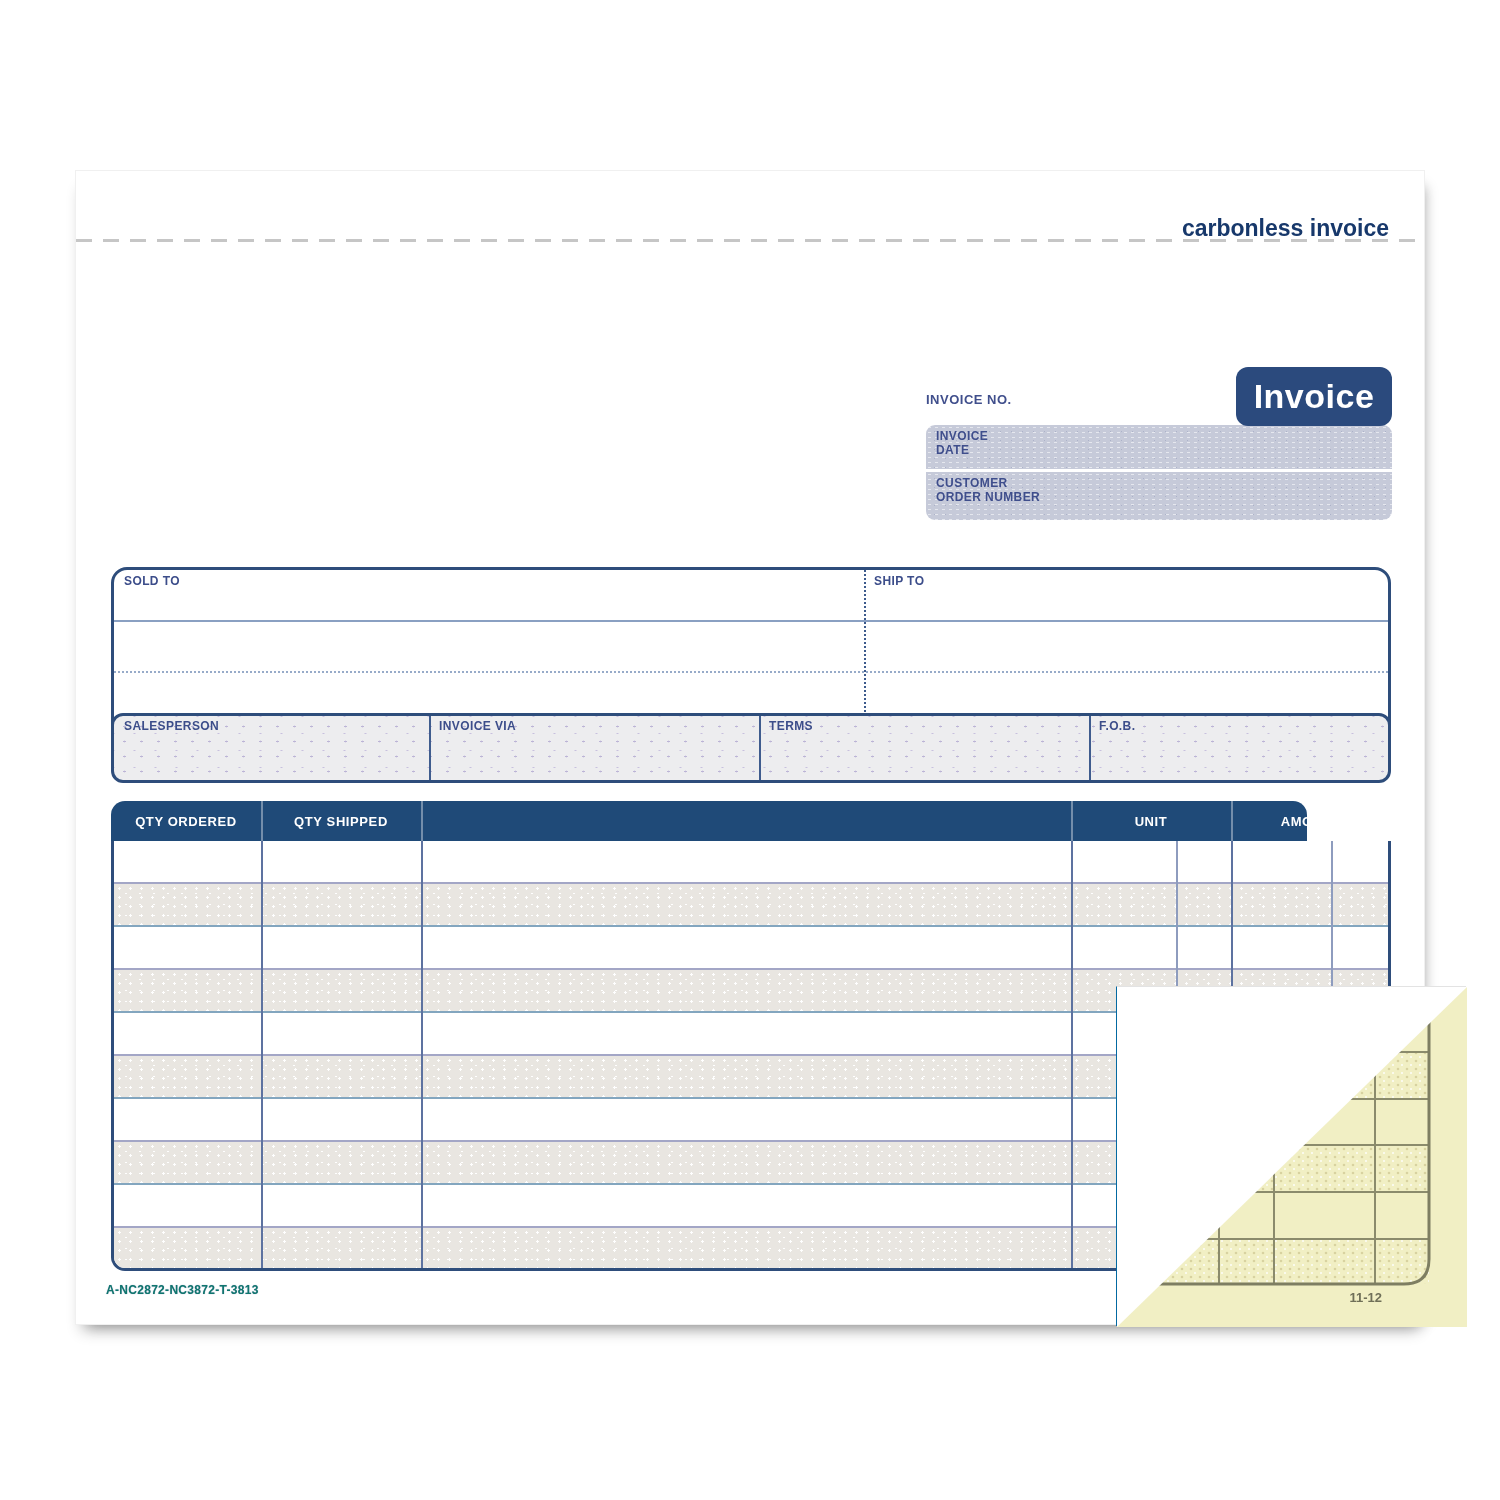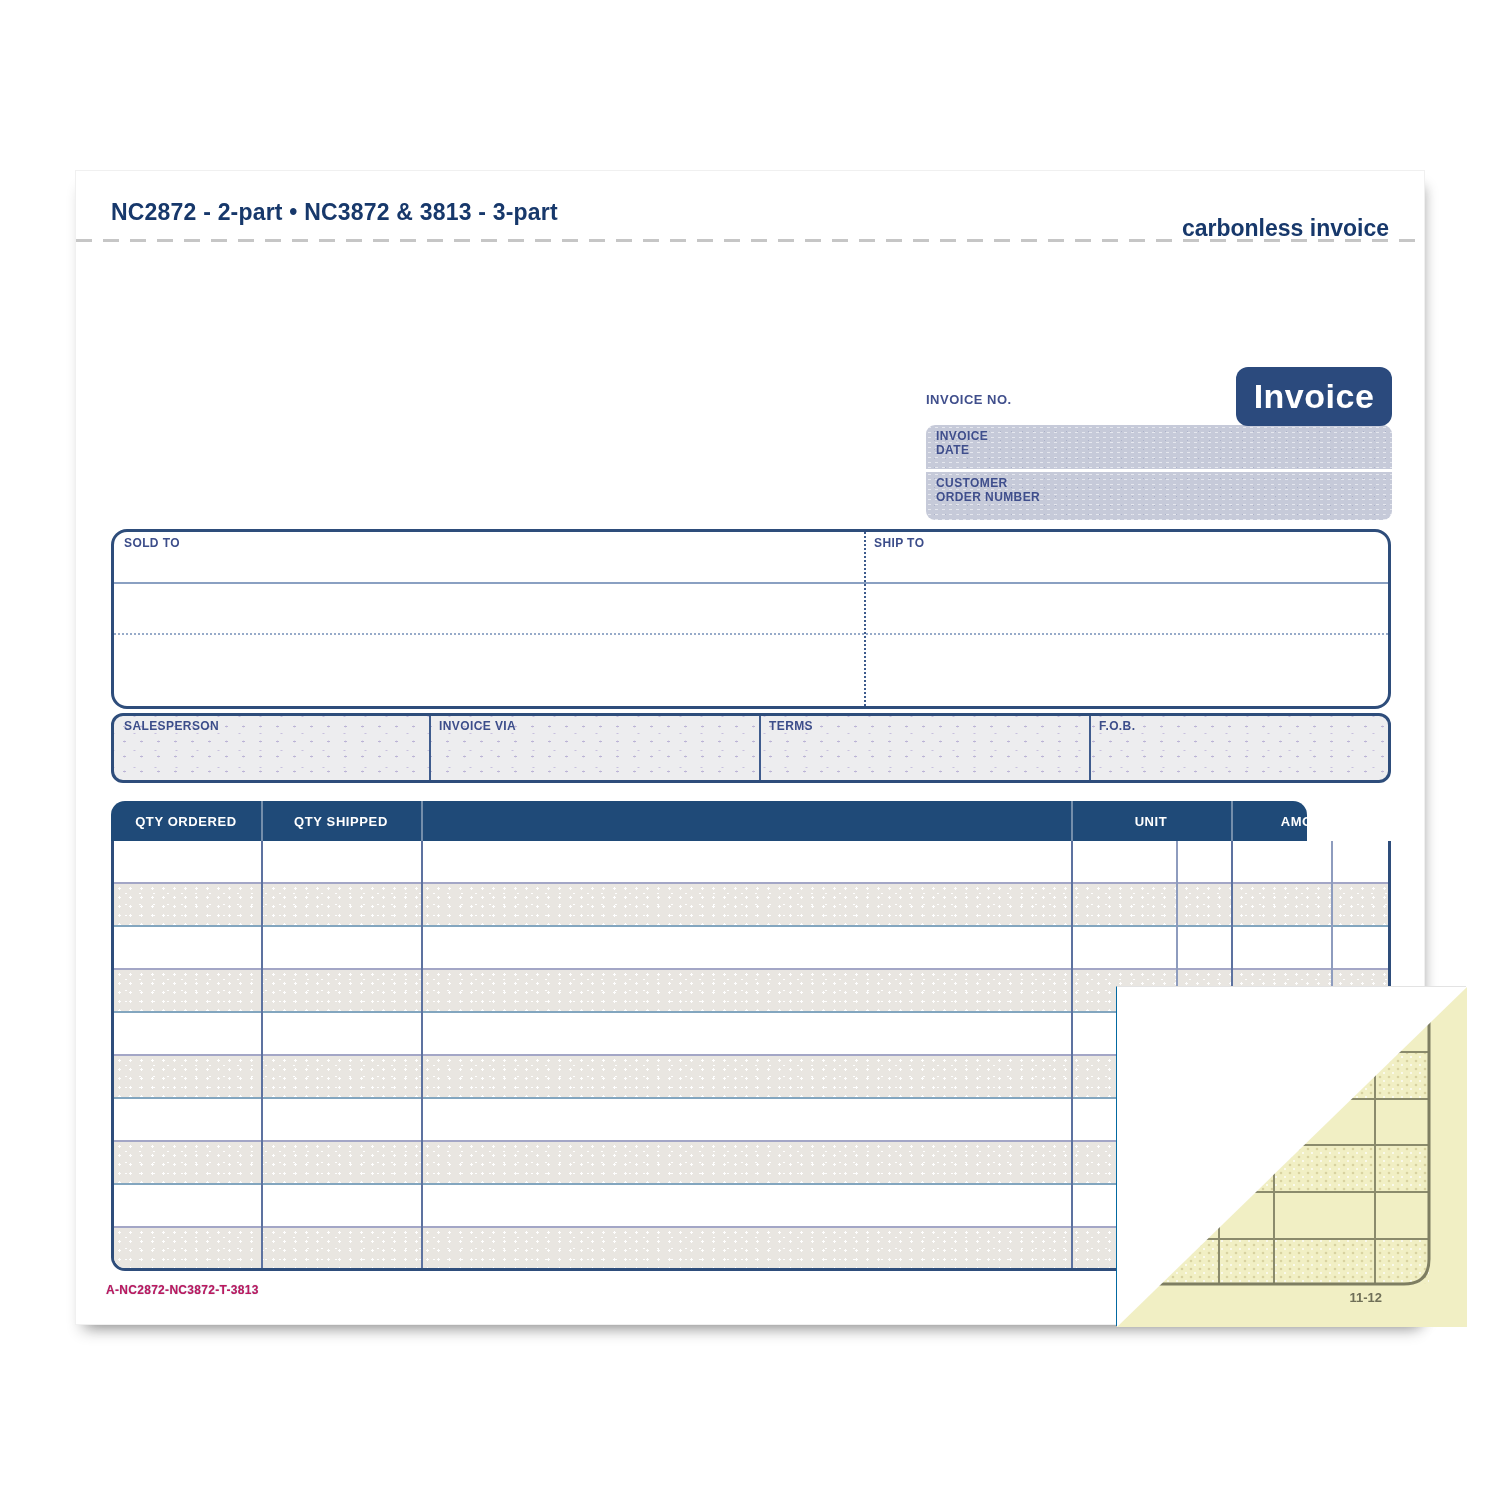--- a/index.html
+++ b/index.html
@@ -25,21 +25,21 @@
     letter-spacing:.5px;}
   .grayrow{position:absolute;left:850px;width:466px;background-color:#c6cad9;
     background-image:radial-gradient(rgba(255,255,255,.55) 1px,transparent 1.2px),
                      radial-gradient(rgba(96,106,150,.25) .9px,transparent 1px);
     background-size:7px 5px,11px 9px;background-position:0 0,3px 2px;z-index:1;}
   .grayrow.r1{top:254px;height:44px;border-radius:9px 9px 0 0;}
   .grayrow.r2{top:301px;height:48px;border-radius:0 0 9px 9px;}
   .grayrow .lbl{left:10px;top:4px;color:#3f4e8c;}
 
   
-  .addrbox{position:absolute;left:35px;top:358px;width:1280px;height:180px;border:3px solid #2e4d7b;
+  .addrbox{position:absolute;left:35px;top:396px;width:1280px;height:180px;border:3px solid #2e4d7b;
     border-radius:16px;box-sizing:border-box;background:#ffffff;}
   .addr-div{position:absolute;left:750px;top:0;bottom:0;border-left:2px dotted #3c5a8c;}
   .addr-line1{position:absolute;left:0;right:0;top:50px;border-top:2px solid #8aa0c2;}
   .addr-line2{position:absolute;left:0;right:0;top:101px;border-top:2px dotted #97abc9;}
 
   
   .metarow{position:absolute;left:35px;top:542px;width:1280px;height:70px;border:3px solid #2e4d7b;border-radius:12px;
     box-sizing:border-box;
     background-color:#ededef;
     background-image:radial-gradient(#bcb4d6 1px,transparent 1.2px),radial-gradient(#c7c0de .9px,transparent 1.1px);
@@ -58,39 +58,38 @@
   .trow{height:43px;box-sizing:border-box;}
   .trow:nth-child(odd){background:#ffffff;border-bottom:2px solid #a3a6c6;}
   .trow:nth-child(even){border-bottom:2px solid #83a6bf;
     background-color:#e9e6e1;
     background-image:radial-gradient(#ffffff 1.3px,transparent 1.5px),radial-gradient(#ffffff 1.1px,transparent 1.3px);
     background-size:11px 9px,14px 11px;background-position:0 0,5px 4px;}
   .trow:last-child{border-bottom:none;}
   .vline{position:absolute;top:40px;height:427px;width:2px;background:#5d72a0;}
   .vline.sub{background:#8e9cbe;}
 
-  .form-code{position:absolute;left:30px;top:1112px;font-size:12px;font-weight:bold;color:#be185d;
+  .form-code{position:absolute;left:30px;top:1112px;font-size:12px;font-weight:bold;color:#0f766e;
     letter-spacing:.3px;text-shadow:0 0 1px rgba(75,90,148,.55);}
 
   
   .flip{position:absolute;left:1040px;top:815px;width:350px;height:340px;z-index:5;
     border-top:1px solid #e3e3e3;border-left:1px solid #0369a1;box-sizing:border-box;}
   .canary{position:absolute;left:0;top:0;width:350px;height:340px;background:#f1efc4;}
   .canary svg{position:absolute;left:0;top:0;}
   .fold{position:absolute;left:0;top:0;width:350px;height:340px;background:#ffffff;
     clip-path:polygon(0 0,100% 0,0 100%);
     filter:drop-shadow(3px 2px 3px rgba(125,115,55,.45));}
 </style>
 </head>
 <body>
 
 <div class="stage">
   <div class="paper">
 
-    <div class="hdr-left">NC2872 - 2-part • NC3872 &amp; 3813 - 3-part</div>
     <div class="hdr-right">carbonless invoice</div>
     <div class="perf"></div>
 
     <div class="inv-no">INVOICE NO.</div>
     <div class="badge">Invoice</div>
     <div class="grayrow r1">
       <div class="lbl"><span>INVOICE</span><br>
       <span>DATE</span></div>
     </div>
     <div class="grayrow r2">

